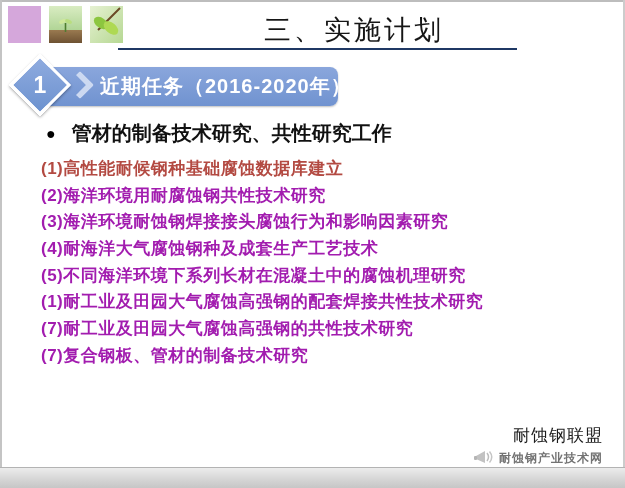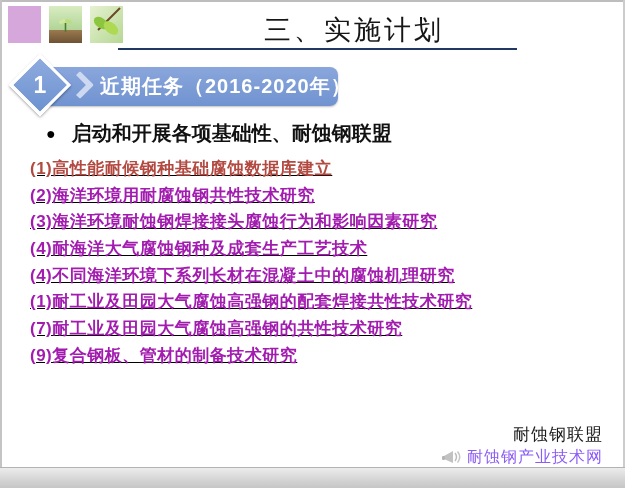--- a/index.html
+++ b/index.html
@@ -65,36 +65,36 @@
     transform:rotate(45deg); z-index:2; border-radius:2px;
   }
   
   .section-header {
     position:absolute; left:46px; top:120px; width:560px;
     font-size:20px; font-weight:bold; color:#111111; white-space:nowrap;
     display:flex; align-items:center;
   }
   .section-header .bullet { font-size:16px; margin-right:16px; color:#000; }
   
-  .item-list { position:absolute; left:30px; top:156px; width:570px;text-decoration:underline; }
+  .item-list { position:absolute; left:41px; top:156px; width:570px; }
   .item {
     font-size:17px; font-weight:600; color:#a21caf;
     height:26.7px; line-height:26.7px; white-space:nowrap;
     letter-spacing:0.5px;
   }
   .item.red { color:#b34a42; }
   
   .footer { position:absolute; right:22px; bottom:20px; text-align:right; }
   .footer-org  { font-size:17px; font-weight:normal; color:#1c1c1c; letter-spacing:1px; }
   .footer-site {
     display:flex; align-items:center; justify-content:flex-end; gap:4px;
     margin-top:1px;
   }
   .footer-site .site-label {
-    font-size:16px; font-weight:normal; color:#8b5cf6;
+    font-size:12px; font-weight:bold; color:#737373;
     text-shadow:0 1px 0 #ffffff; letter-spacing:1px;
   }
   .mega-icon { width:22px; height:20px; }
 </style>
 </head>
 <body>
 
 <div class="chrome-top"></div>
 <div class="chrome-left"></div>
 <div class="chrome-right"></div>
@@ -139,32 +139,32 @@
 <div class="banner">
   <span class="banner-label">近期任务（2016-2020年）</span>
 </div>
 <div class="chevron"></div>
 <div class="diamond">
   <span>1</span>
 </div>
 
 <div class="section-header">
   <span class="bullet">●</span>
-  <span>启动和开展各项基础性、耐蚀钢联盟</span>
+  <span>管材的制备技术研究、共性研究工作</span>
 </div>
 
 <div class="item-list">
   <div class="item red">(1)高性能耐候钢种基础腐蚀数据库建立</div>
   <div class="item">(2)海洋环境用耐腐蚀钢共性技术研究</div>
   <div class="item">(3)海洋环境耐蚀钢焊接接头腐蚀行为和影响因素研究</div>
   <div class="item">(4)耐海洋大气腐蚀钢种及成套生产工艺技术</div>
-  <div class="item">(4)不同海洋环境下系列长材在混凝土中的腐蚀机理研究</div>
+  <div class="item">(5)不同海洋环境下系列长材在混凝土中的腐蚀机理研究</div>
   <div class="item">(1)耐工业及田园大气腐蚀高强钢的配套焊接共性技术研究</div>
   <div class="item">(7)耐工业及田园大气腐蚀高强钢的共性技术研究</div>
-  <div class="item">(9)复合钢板、管材的制备技术研究</div>
+  <div class="item">(7)复合钢板、管材的制备技术研究</div>
 </div>
 
 <div class="footer">
   <div class="footer-org">耐蚀钢联盟</div>
   <div class="footer-site">
     <svg class="mega-icon" viewBox="0 0 22 20">
       <path d="M3 8 L12 3 L12 15 L3 11 Z" fill="#c2c2c2"></path>
       <rect x="1" y="8" width="3" height="4" rx="1" fill="#b5b5b5"></rect>
       <path d="M14 5 Q17 9 14 13" stroke="#bdbdbd" stroke-width="1.5" fill="none"></path>
       <path d="M16.5 3.5 Q21 9 16.5 14.5" stroke="#c6c6c6" stroke-width="1.5" fill="none"></path>

